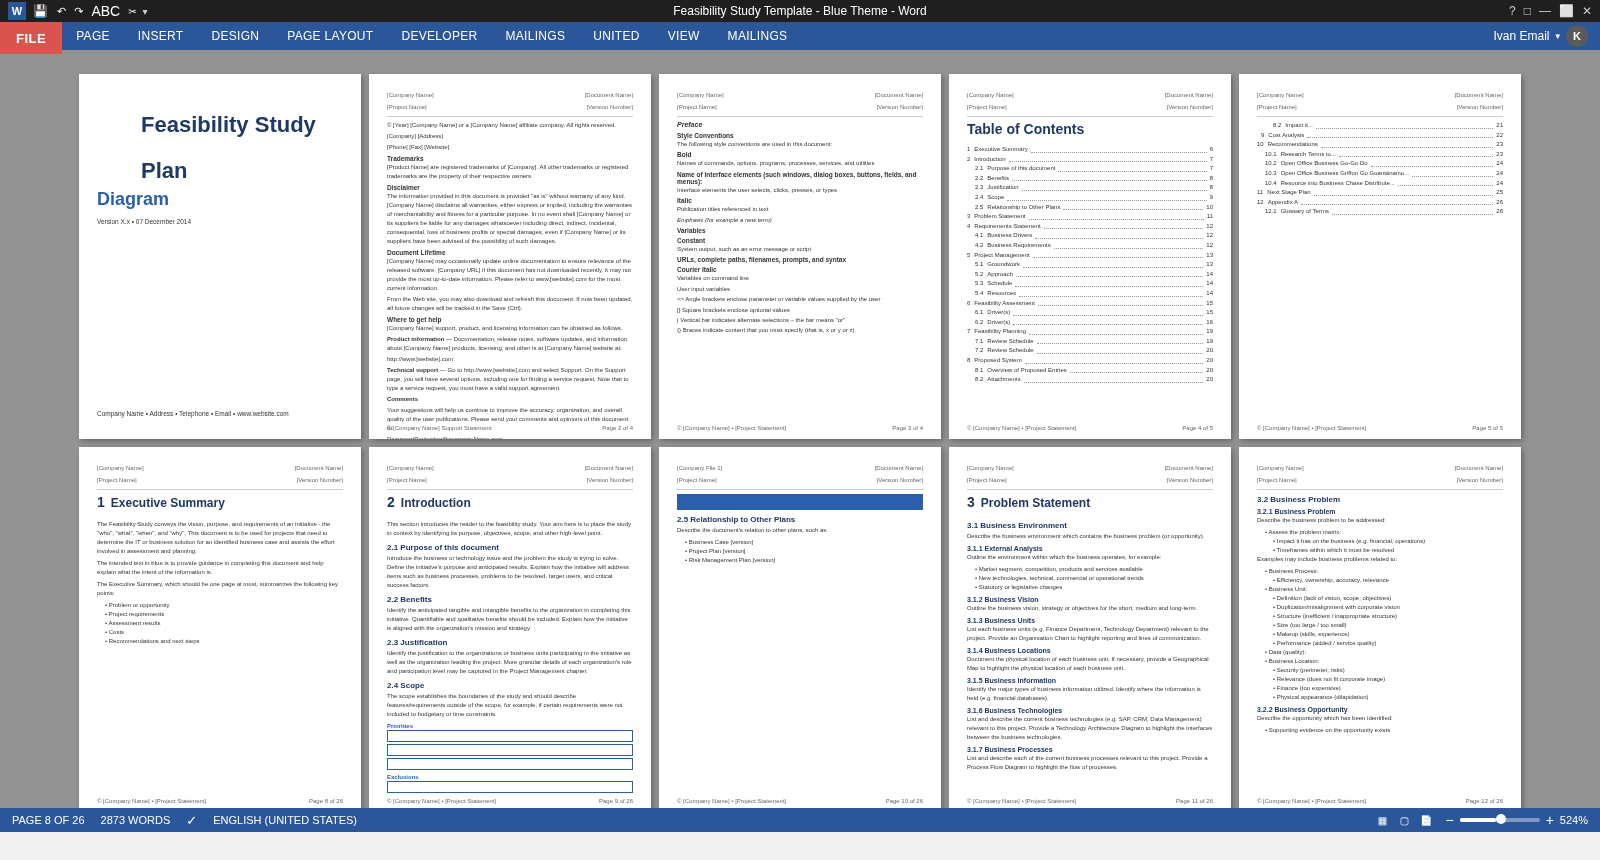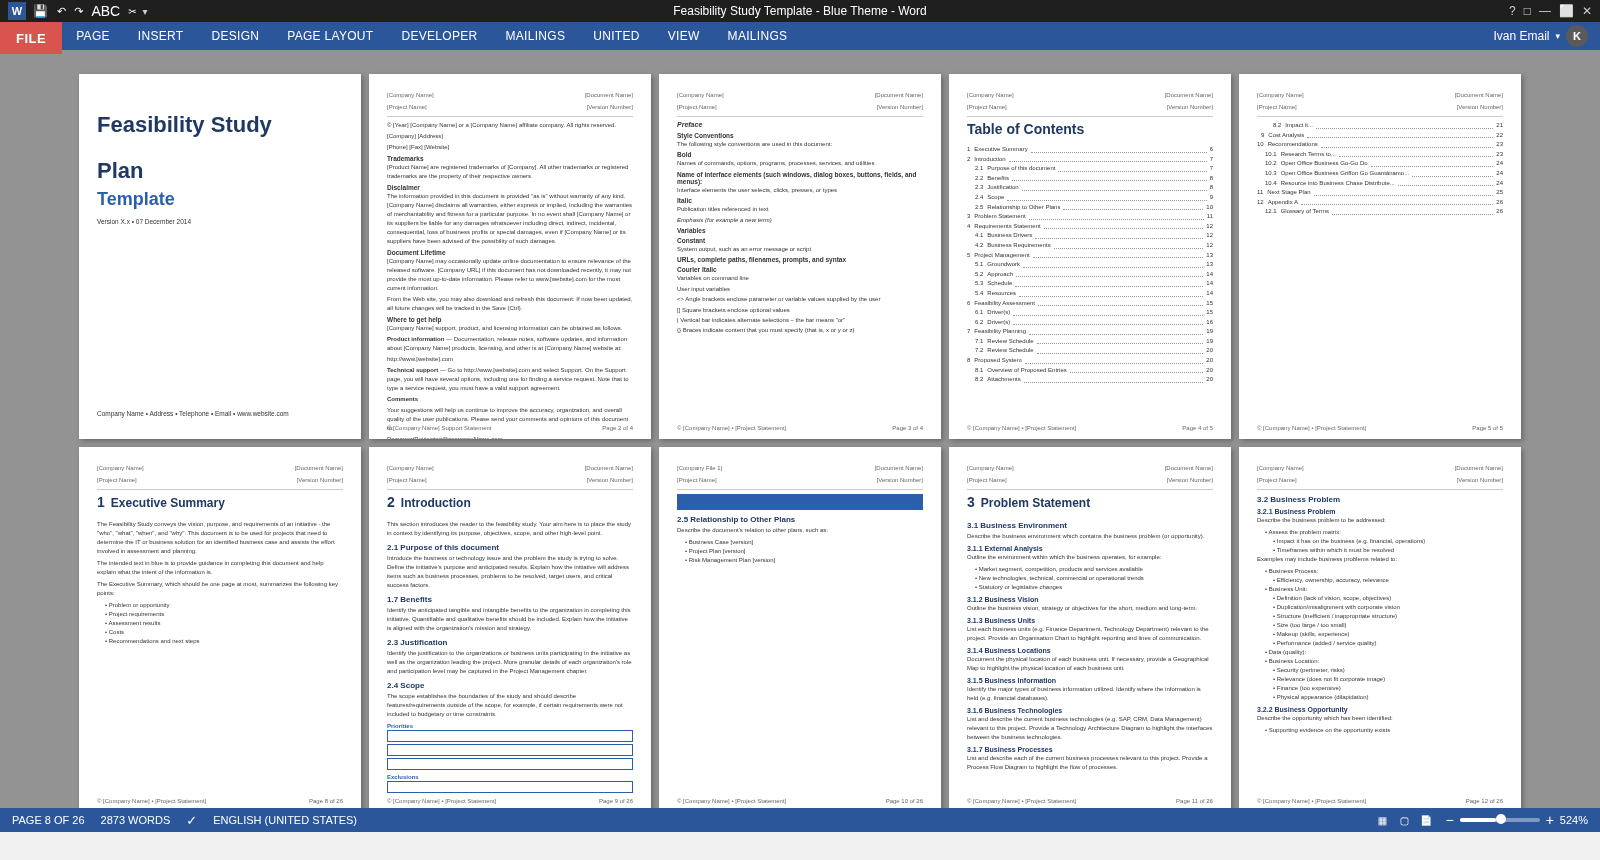--- a/index.html
+++ b/index.html
@@ -103,20 +103,21 @@
       color: #666;
     }
 
     
     .cover-title-big {
       font-size: 22px;
       font-weight: bold;
       color: #1f3864;
       line-height: 1.2;
       margin-top: 20px;
+      margin-left: 44px;
     }
     .cover-title-template {
       font-size: 18px;
       font-weight: bold;
       color: #2b5fac;
       margin-top: 4px;
     }
     .cover-version {
       font-size: 6.5px;
       color: #333;
@@ -322,21 +323,21 @@
 </div>
 
 <div class="pages-container">
 
   <div class="pages-row">
 
     <div class="page">
       <div class="page-inner">
         <div class="cover-title-big">Feasibility Study</div>
         <div class="cover-title-big">Plan</div>
-        <div class="cover-title-template">Template</div>
+        <div class="cover-title-template">Diagram</div>
         <div class="cover-version">Version X.x • 07 December 2014</div>
         <div class="cover-company">Company Name • Address • Telephone • Email • www.website.com</div>
       </div>
     </div>
 
     <div class="page">
       <div class="page-inner">
         <div class="page-header-small">
           <span>[Company Name]</span>
             <span>[Document Name]</span>
@@ -707,21 +708,21 @@
             <span>[Version Number]</span>
         </div>
         <hr class="divider-line">
         <div style="display:flex;align-items:baseline;gap:6px;margin-bottom:4px;">
           <span class="section-number">2</span>
           <span class="section-title">Introduction</span>
         </div>
         <div class="body-text">This section introduces the reader to the feasibility study. Your aim here is to place the study in context by identifying its purpose, objectives, scope, and other high-level point.</div>
         <div class="sub-heading">2.1    Purpose of this document</div>
         <div class="body-text">Introduce the business or technology issue and the problem the study is trying to solve. Define the initiative's purpose and anticipated results. Explain how the initiative will address items such as business processes, problems to be resolved, target users, and critical success factors.</div>
-        <div class="sub-heading">1.7    Benefits</div>
+        <div class="sub-heading">2.2    Benefits</div>
         <div class="body-text">Identify the anticipated tangible and intangible benefits to the organization in completing this initiative. Quantifiable and qualitative benefits should be included. Explain how the initiative is aligned with the organization's mission and strategy.</div>
         <div class="sub-heading">2.3    Justification</div>
         <div class="body-text">Identify the justification to the organizations or business units participating in the initiative as well as the organization leading the project. More granular details of each organization's role and participation level may be captured in the Project Management chapter.</div>
         <div class="sub-heading">2.4    Scope</div>
         <div class="body-text">The scope establishes the boundaries of the study and should describe features/requirements outside of the scope, for example, if certain requirements were not included to budgetary or time constraints.</div>
         <div class="blue-label">Priorities</div>
         <div class="blue-box-outline"></div>
         <div class="blue-box-outline"></div>
         <div class="blue-box-outline"></div>
         <div class="blue-label">Exclusions</div>

